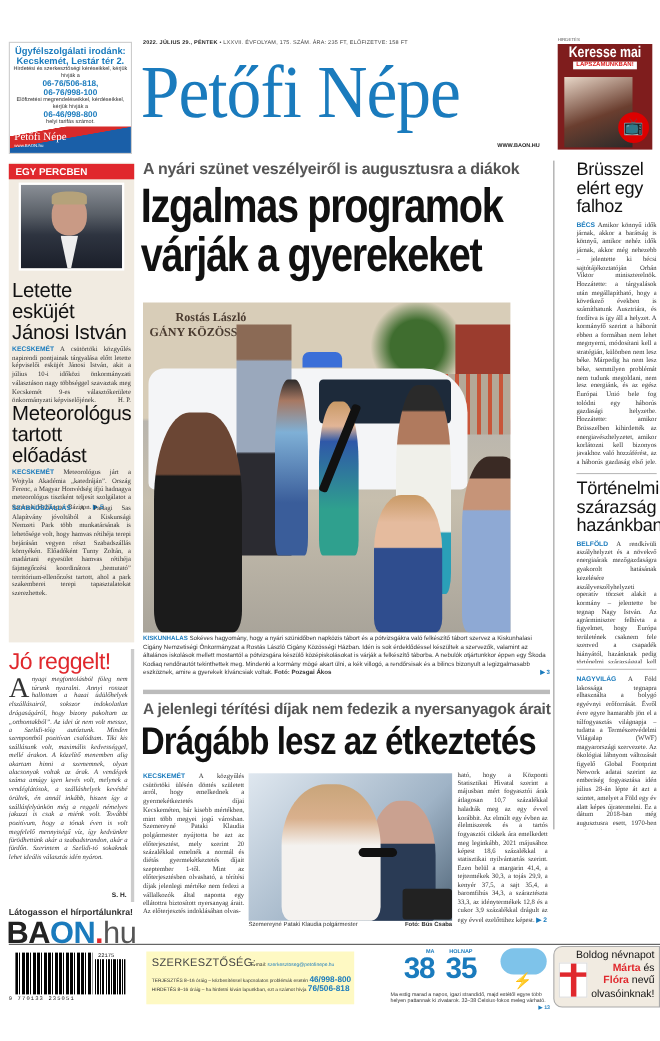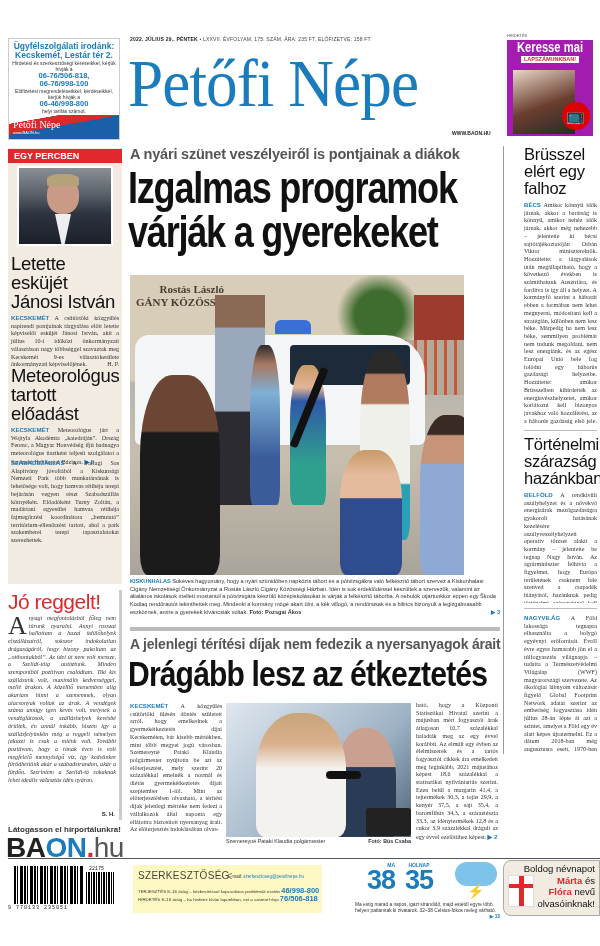--- a/index.html
+++ b/index.html
@@ -11,21 +11,21 @@
 #promo .s{font-size:5px;line-height:6px;color:#333}
 #promo .ph{color:#1a7bbd;font-weight:bold;font-size:7.5px;line-height:8px}
 #promo .foot{position:absolute;left:0;bottom:0;width:100%;height:24px;background:linear-gradient(170deg,#fff 0,#fff 20%,#d72a2a 21%,#d72a2a 45%,#1a5fa8 46%)}
 #promo .foot span{position:absolute;left:4px;top:4px;color:#fff;font-family:"Liberation Serif",serif;font-size:10px}
 #promo .foot small{position:absolute;left:4px;top:15px;color:#fff;font-size:4px}
 
 #dateline{left:130px;top:36px;font-size:5px;color:#444;letter-spacing:.2px}
 #dateline b{color:#222}
 #logo{left:128px;top:42px;font-family:"Liberation Serif",serif;font-size:68px;line-height:82px;color:#1a7bbd;letter-spacing:-1px;transform:scaleX(.93);transform-origin:left}
 #weburl{left:452px;top:130px;font-size:5px;font-weight:bold;color:#222}
-#tvad{left:507px;top:40px;width:86px;height:96px;background:#a21caf;overflow:hidden}
+#tvad{left:507px;top:40px;width:86px;height:96px;background:#7f1d1d;overflow:hidden}
 #tvad .k{color:#fff;font-weight:bold;font-size:14px;line-height:15px;text-align:center;font-family:"Liberation Sans",sans-serif;transform:scaleX(.8)}
 #tvad .l{background:#fff;color:#d22;font-size:5.5px;font-weight:bold;text-align:center;margin:1px 14px 0;line-height:7px}
 #tvad .mag{position:absolute;left:6px;top:30px;width:62px;height:64px;background:linear-gradient(160deg,#e8d7c8,#6a3e2f 55%,#2a2a2a)}
 #tvad .tvicon{position:absolute;right:3px;bottom:6px;width:28px;height:28px;border-radius:50%;background:#d00;color:#fff;font-size:15px;line-height:28px;text-align:center}
 #tvtag{left:507px;top:33px;font-size:4px;color:#555}
 
 #sidebar{left:8px;top:148px;width:114px;height:436px;background:#f1ebe1}
 .sect-label{left:8px;top:149px;width:114px;height:14px;background:#e0282d;color:#fff;font-weight:bold;font-size:9px;line-height:14px;padding-left:6px}
 #sidephoto{left:17px;top:166px;width:96px;height:80px;background:linear-gradient(180deg,#8a8f96 0,#5a6068 35%,#2e3440 60%,#1b1f2a 100%);border:2px solid #fff}
 #sidephoto .face{position:absolute;left:28px;top:10px;width:32px;height:36px;border-radius:45%;background:#c99a85}
@@ -160,21 +160,21 @@
 </div>
 
 <div id="jore" class="abs">
   <div class="t">Jó reggelt!</div>
   <div class="body" style="margin-top:2px;padding-right:3px;height:196px;overflow:hidden"><span class="drop">A</span><span>nyagi megfontolásból főleg nem túrunk nyaralni. Annyi rosszat hallottam a hazai üdülőhelyek elszállásairól, sokszor indokolatlan drágaságáról, hogy bizony pakoltam az „otthontakból”. Az idei út nem volt messze, a Szelidi-tóig autóztunk. Minden szempontból pozitívan csalódtam. Tiki kis szállásunk volt, maximális kedvességgel, mellé árakon. A közelítő menemben alig akartam hinni a szememnek, olyan alacsonyak voltak az árak. A vendégek száma amúgy igen kevés volt, melynek a vendéglátósok, a szálláshelyek kevésbé örültek, én annál inkább, hiszen így a szállásfelyünkön még a reggeli némelyes jakuzzi is csak a miénk volt. További pozitívum, hogy a tónak éven is volt megfelelő mennyiségű víz, így kedvünkre fürödhettünk akár a szabadstrandon, akár a fürdőn. Szerintem a Szelidi-tó sokaknak lehet ideális választás idén nyáron.</span></div>
   <div style="text-align:right;font-size:6px;font-weight:bold;padding-right:4px">S. H.</div>
 </div>
 <div id="portal" class="abs">Látogasson el hírportálunkra!</div>
 <div id="baon" class="abs"><span>BA</span><span class="a">ON</span><span class="d">.</span><span class="hu">hu</span></div>
 
-<div id="kicker1" class="abs">A nyári szünet veszélyeiről is pontjainak a diákok</div>
+<div id="kicker1" class="abs">A nyári szünet veszélyeiről is augusztusra a diákok</div>
 <div id="main1" class="abs">
   <div>Izgalmas programok</div>
   <div>várják a gyerekeket</div>
 </div>
 <div id="photo1" class="abs">
   <div class="sign">
       <div>Rostás László</div>
       <div>GÁNY KÖZÖSSÉGI H</div>
     </div>
   <div class="tree"></div>

